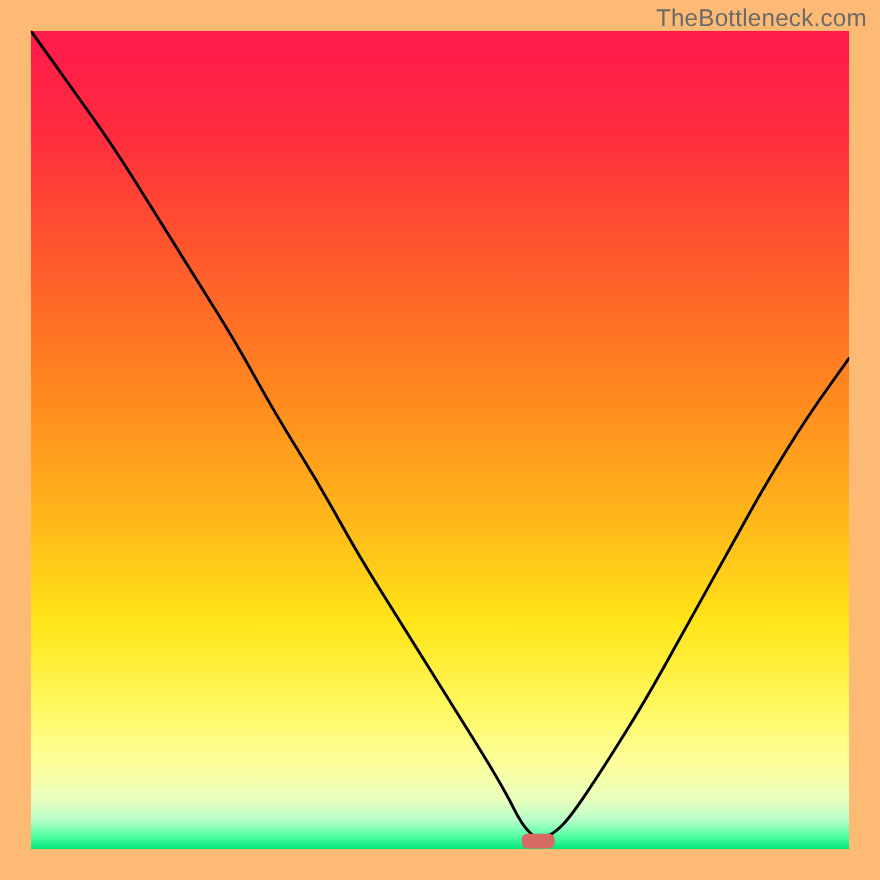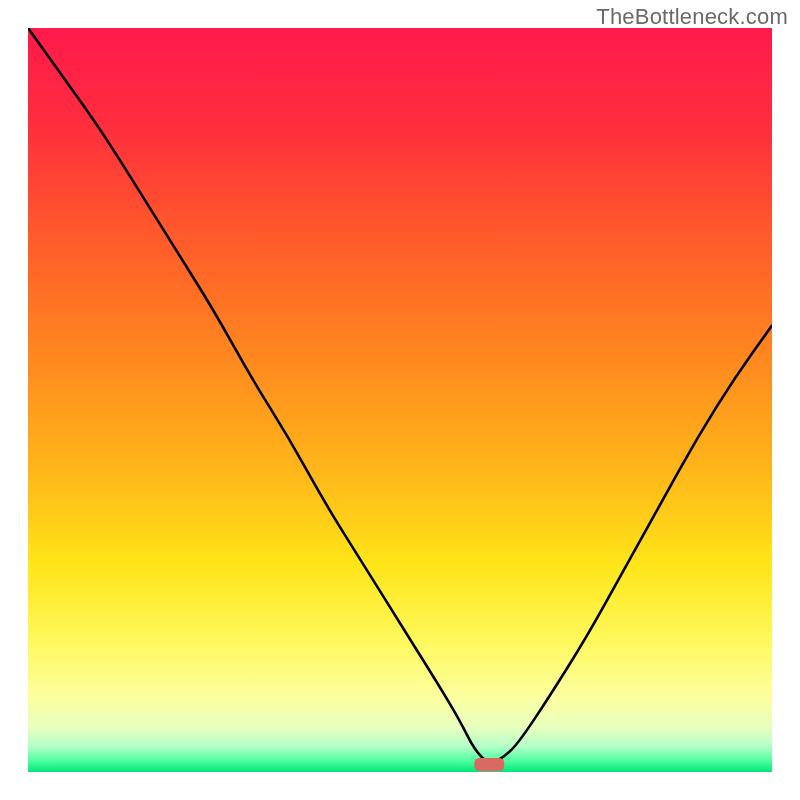--- a/index.html
+++ b/index.html
@@ -8,21 +8,21 @@
     width: 800px;
     height: 800px;
     background: #000;
     overflow: hidden;
     font-family: Arial, Helvetica, sans-serif;
   }
   .frame {
     position: relative;
     width: 800px;
     height: 800px;
-    background: #ffffff;
+    background: #fdba74;
   }
   .watermark {
     position: absolute;
     top: 4px;
     right: 12px;
     color: #6a6a6a;
     font-size: 22px;
     font-weight: 500;
     letter-spacing: 0.2px;
     z-index: 10;

